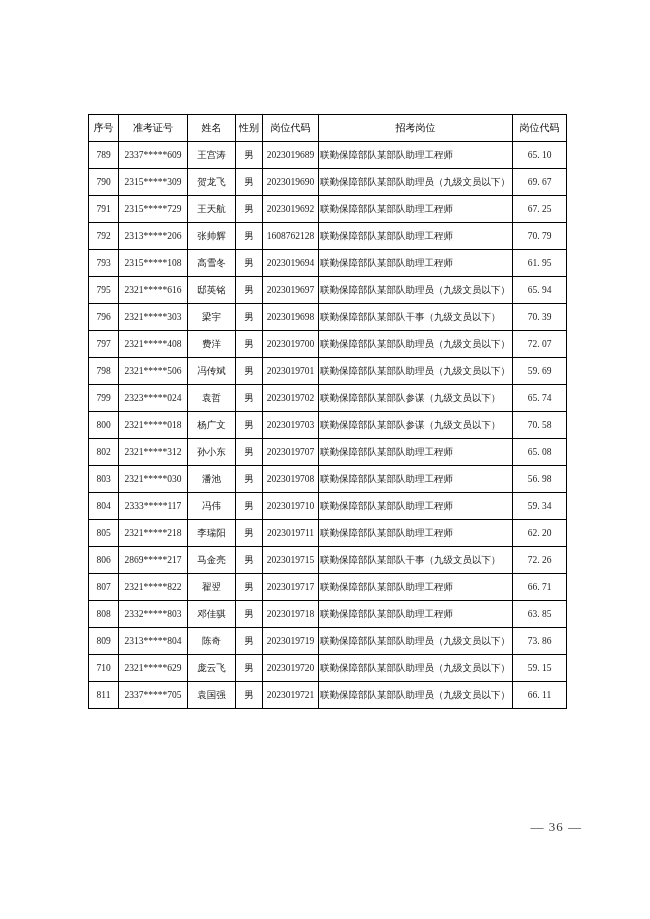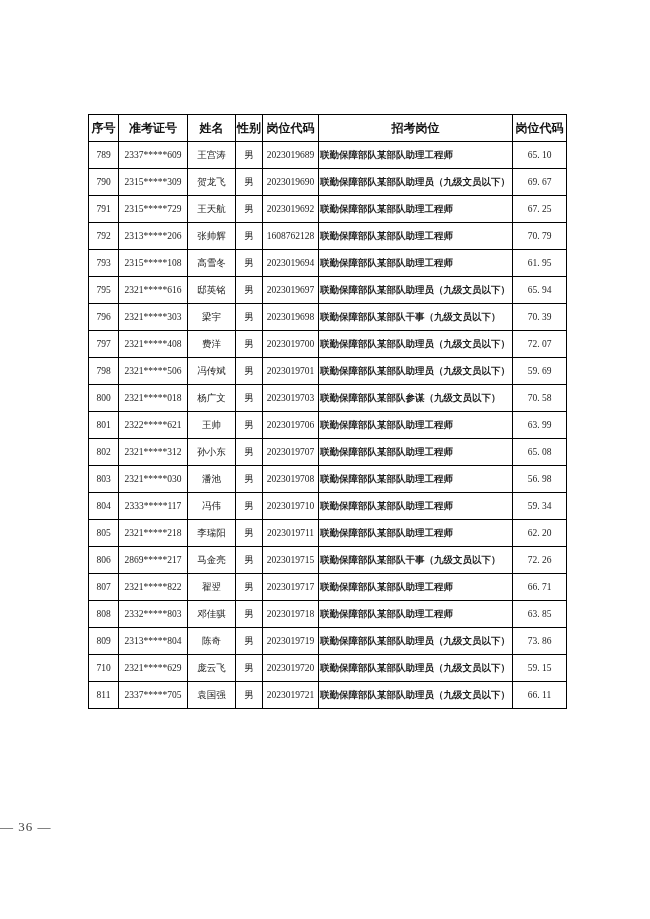--- a/index.html
+++ b/index.html
@@ -34,45 +34,45 @@
     font-size: 9.5px;
     line-height: 1.35;
     text-align: center;
     vertical-align: middle;
     padding: 2px 1px;
     color: #1c1c1c;
     overflow: hidden;
     word-break: normal;
   }
   table.results th {
-    font-weight: bold;
-    font-size: 12px;
+    font-weight: normal;
+    font-size: 10px;
     height: 26px;
     padding: 0 1px;
     color: #111111;
   }
   table.results td {
     height: 22px;
   }
   td.col-position {
     text-align: justify;
     text-align-last: left;
     padding: 2px 3px;
-    font-weight: bold;
   }
   td.col-score {
     text-align: center;
   }
   .page-num {
     position: absolute;
     top: 819px;
     left: 0;
     width: 650px;
     box-sizing: border-box;
     padding-right: 68px;
+    text-align: right;
     font-size: 13px;
     color: #3a3a3a;
     letter-spacing: 1px;
   }
 </style>
 </head>
 <body>
 
 <div class="sheet">
 
@@ -173,38 +173,38 @@
         <tr>
           <td class="col-seq">798</td>
           <td class="col-ticket">2321*****506</td>
           <td class="col-name">冯传斌</td>
           <td class="col-gender">男</td>
           <td class="col-code">2023019701</td>
           <td class="col-position">联勤保障部队某部队助理员（九级文员以下）</td>
           <td class="col-score">59. 69</td>
         </tr>
         <tr>
+          <td class="col-seq">799</td>
+          <td class="col-ticket">2323*****024</td>
+          <td class="col-name">袁哲</td>
+          <td class="col-gender">男</td>
+          <td class="col-code">2023019702</td>
+          <td class="col-position">联勤保障部队某部队参谋（九级文员以下）</td>
+          <td class="col-score">65. 74</td>
+        </tr>
+        <tr>
           <td class="col-seq">800</td>
           <td class="col-ticket">2321*****018</td>
           <td class="col-name">杨广文</td>
           <td class="col-gender">男</td>
           <td class="col-code">2023019703</td>
           <td class="col-position">联勤保障部队某部队参谋（九级文员以下）</td>
           <td class="col-score">70. 58</td>
         </tr>
         <tr>
-          <td class="col-seq">801</td>
-          <td class="col-ticket">2322*****621</td>
-          <td class="col-name">王帅</td>
-          <td class="col-gender">男</td>
-          <td class="col-code">2023019706</td>
-          <td class="col-position">联勤保障部队某部队助理工程师</td>
-          <td class="col-score">63. 99</td>
-        </tr>
-        <tr>
           <td class="col-seq">802</td>
           <td class="col-ticket">2321*****312</td>
           <td class="col-name">孙小东</td>
           <td class="col-gender">男</td>
           <td class="col-code">2023019707</td>
           <td class="col-position">联勤保障部队某部队助理工程师</td>
           <td class="col-score">65. 08</td>
         </tr>
         <tr>
           <td class="col-seq">803</td>

